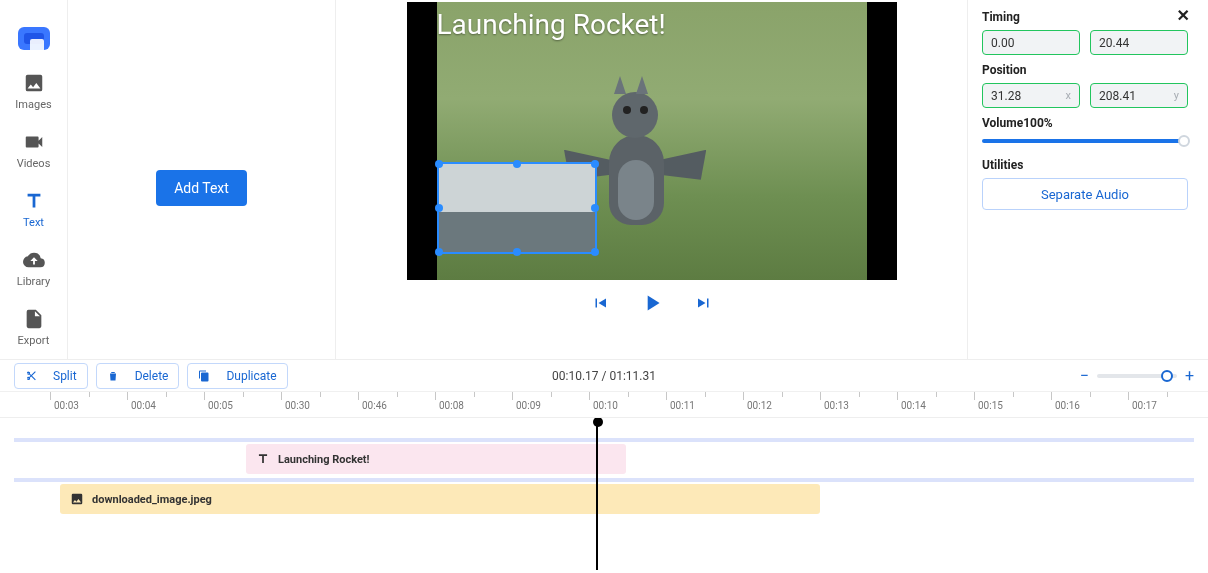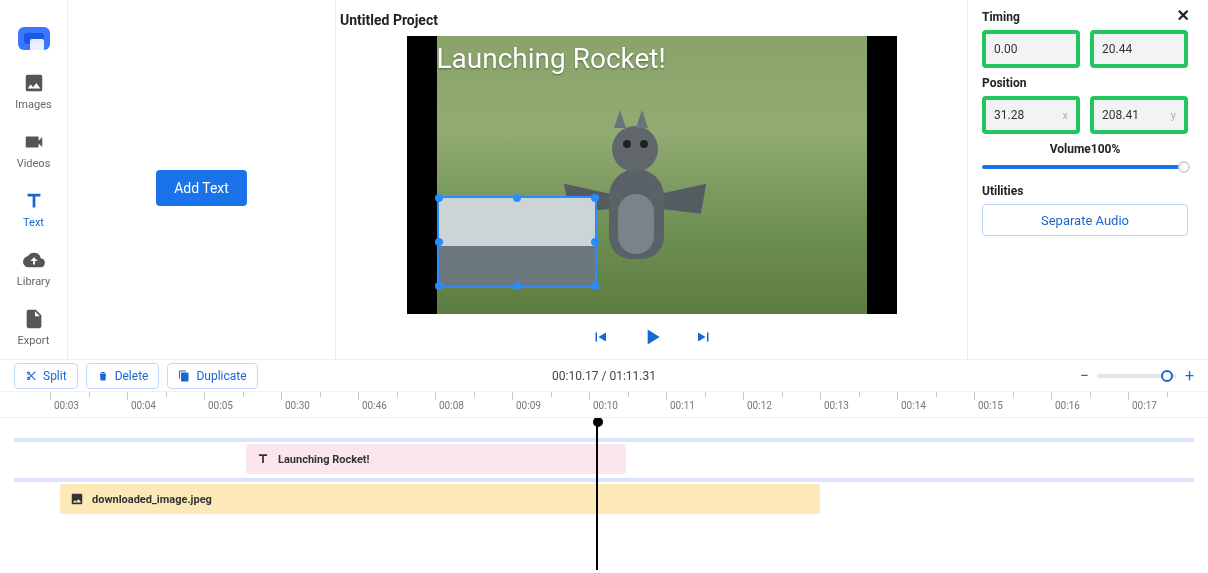--- a/index.html
+++ b/index.html
@@ -43,31 +43,31 @@
   .hw{left:-4px;top:50%;transform:translateY(-50%)}.he{right:-4px;top:50%;transform:translateY(-50%)}
 
   .playbar { display:flex; gap:30px; margin:10px 0 4px 0; align-items:center; }
   .playbar svg{ width:18px; height:18px; fill:#1967d2; cursor:pointer; }
   .playbar .play svg{ width:26px; height:26px; }
 
   .props { width:240px; padding:8px 20px 0 14px; position:relative; font-size:12px; color:#222;}
   .close-x { position:absolute; right:18px; top:6px; font-size:16px; font-weight:700; cursor:pointer;}
   .sec-label { font-weight:700; font-size:12px; margin:2px 0 6px 0; }
   .field-row { display:flex; gap:10px; margin-bottom:8px; }
-  .field { flex:1; display:flex; align-items:center; background:#f1f3f5; border:4px solid #22c55e; border-radius:4px; height:38px; padding:0 8px; font-size:12px; color:#333;}
+  .field { flex:1; display:flex; align-items:center; background:#f1f3f5; border:1px solid #22c55e; border-radius:4px; height:25px; padding:0 8px; font-size:12px; color:#333;}
   .field .suffix { margin-left:auto; color:#a8adb3; font-size:11px;}
-  .vol-row { display:flex; justify-content:center; font-weight:700; font-size:12px; margin-top:4px;}
+  .vol-row { display:flex; justify-content:flex-start; font-weight:700; font-size:12px; margin-top:4px;}
   .vol-slider { position:relative; height:14px; margin:4px 0 10px 0;}
   .vol-track { position:absolute; left:0; right:0; top:5px; height:4px; background:#1a73e8; border-radius:2px;}
   .vol-thumb { position:absolute; right:-2px; top:1px; width:12px; height:12px; border-radius:50%; background:#fff; border:2px solid #cfd6de;}
   .sep-btn { width:100%; height:32px; border:1px solid #b9d2fb; background:#fff; color:#1967d2; border-radius:4px; font-size:13px; cursor:pointer; }
 
   
   .tl-toolbar { display:flex; align-items:center; height:32px; padding:0 14px; gap:8px; border-bottom:1px solid #f0f0f0;}
-  .tl-btn { display:flex; align-items:center; gap:6px; height:26px; padding:0 10px; border:1px solid #c3d8fb; border-radius:4px; background:#fff; color:#1967d2; font-size:12px; cursor:pointer;}
+  .tl-btn { display:flex; align-items:center; gap:16px; height:26px; padding:0 10px; border:1px solid #c3d8fb; border-radius:4px; background:#fff; color:#1967d2; font-size:12px; cursor:pointer;}
   .tl-btn svg{width:12px;height:12px;fill:#1967d2;}
   .timecode { position:absolute; left:50%; transform:translateX(-50%); font-size:12px; color:#444;}
   .zoom { margin-left:auto; display:flex; align-items:center; gap:8px; color:#1967d2; font-size:16px;}
   .zoom-track { width:80px; height:4px; background:#e3e6ea; border-radius:2px; position:relative;}
   .zoom-thumb { position:absolute; right:4px; top:-4px; width:12px; height:12px; border:2px solid #1967d2; border-radius:50%; background:#fff;}
 
   .ruler { position:relative; height:26px; border-bottom:1px solid #eee; font-size:10px; color:#777; }
   .tick { position:absolute; top:0; height:100%; }
   .tick::before { content:""; position:absolute; left:0; top:0; width:1px; height:8px; background:#c7c7c7;}
   .tick.minor::before{height:5px;}
@@ -122,21 +122,20 @@
           </svg>
         <span>Export</span>
       </div>
     </div>
 
     <div class="left-panel">
       <button class="add-text-btn">Add Text</button>
     </div>
 
     <div class="center">
-      <div class="project-title">Untitled Project</div>
       <div class="canvas">
         <div class="canvas-frame">
           <div class="dragon">
             <div class="wing1"></div>
               <div class="wing2"></div>
             <div class="body"></div>
               <div class="belly"></div>
             <div class="head"></div>
               <div class="eye"></div>
             <div class="horn1"></div>

